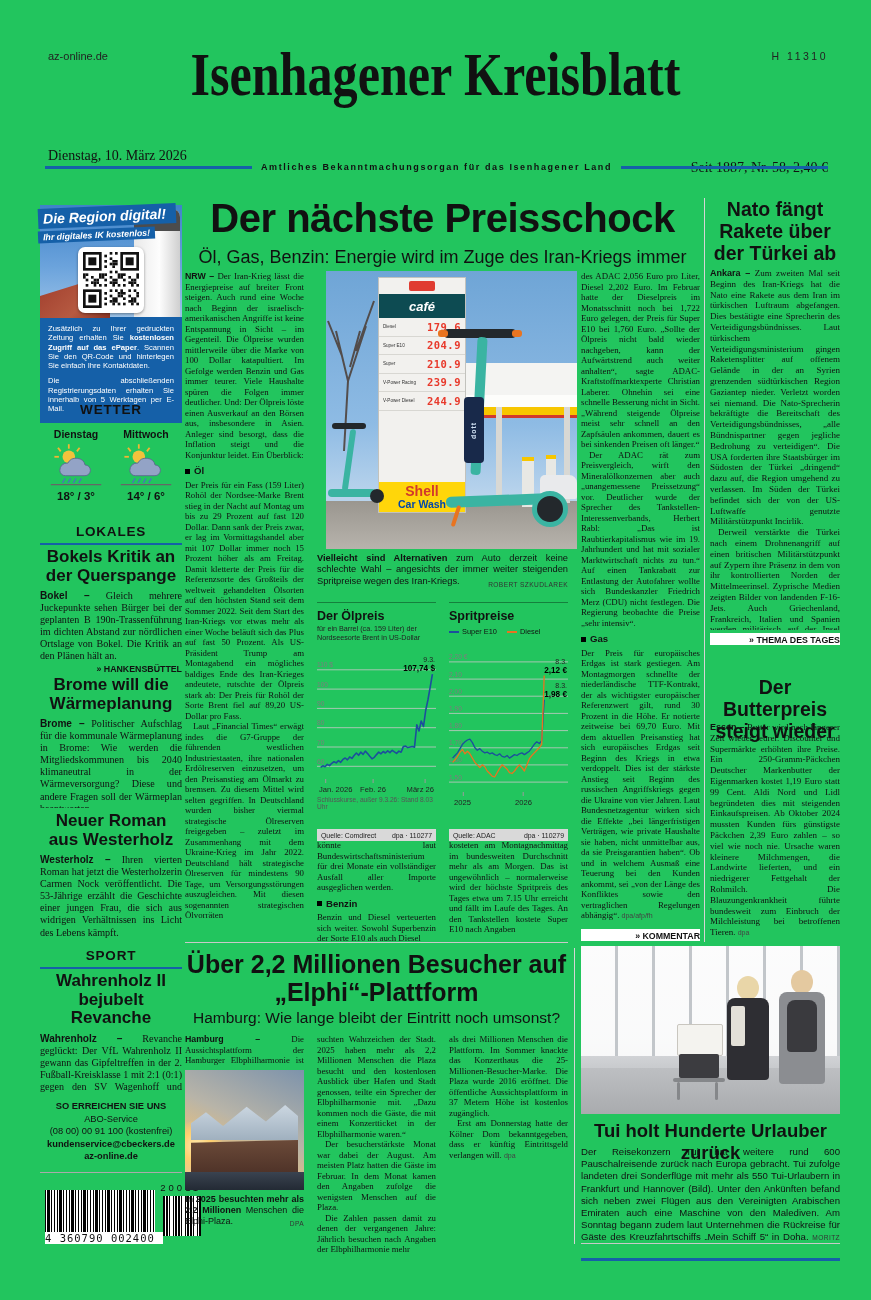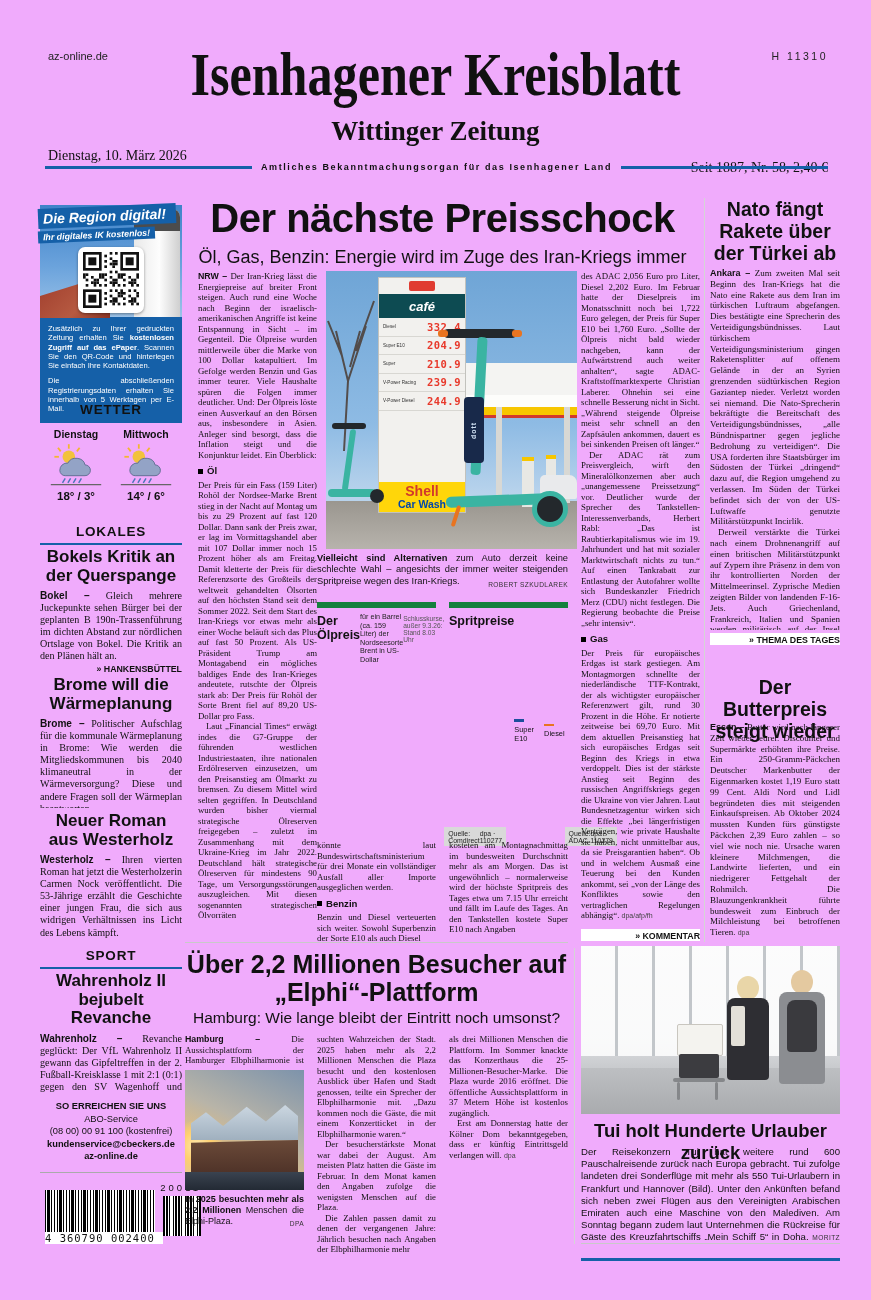--- a/index.html
+++ b/index.html
@@ -1,16 +1,16 @@
 <!DOCTYPE html>
 <html lang="de"><head>
 <meta charset="utf-8">
 <style>
   html,body{margin:0;padding:0;background:#fff;}
-  #page{position:relative;width:871px;height:1300px;background:#f0abfc;overflow:hidden;
+  #page{position:relative;width:871px;height:1300px;background:#22c55e;overflow:hidden;
         font-family:"Liberation Serif",serif;color:#111;}
   .abs{position:absolute;}
   .san{font-family:"Liberation Sans",sans-serif;}
   .ctr{text-align:center;}
   .clip{overflow:hidden;}
 
   
   .site{font-size:11px;color:#222;}
   .postal{font-size:10.5px;letter-spacing:2.5px;color:#222;}
   .masthead{font-family:"Liberation Serif",serif;font-weight:bold;font-size:57px;line-height:60px;
@@ -58,22 +58,22 @@
   .body{font-size:8.8px;line-height:10.5px;text-align:justify;hyphens:auto;}
   .body p{margin:0;}
   .body p.ind{text-indent:8px;}
   .subh{font-family:"Liberation Sans",sans-serif;font-weight:bold;font-size:9.6px;margin:6px 0 3px;display:flex;align-items:center;}
   .sq{display:inline-block;width:5px;height:5px;background:#000;margin-right:4px;}
 
   .caption{font-family:"Liberation Sans",sans-serif;font-size:9.3px;line-height:11.4px;text-align:justify;}
   .credit{font-family:"Liberation Sans",sans-serif;font-size:6.6px;letter-spacing:.4px;color:#333;}
 
   
-  .chart{position:absolute;width:119px;height:233px;border-top:6px solid #15803d;padding-top:5px;
-         display:flex;flex-direction:row;font-family:"Liberation Sans",sans-serif;}
+  .chart{position:absolute;width:119px;height:233px;border-top:1px solid #15803d;padding-top:5px;
+         display:flex;flex-direction:column;font-family:"Liberation Sans",sans-serif;}
   .ch-t{font-weight:bold;font-size:12.5px;margin:1px 0 2px;}
   .ch-sub{font-size:7.2px;line-height:8.6px;color:#222;margin-bottom:2px;}
   .ch-leg{display:flex;gap:10px;font-size:7.4px;align-items:center;margin:2px 0 3px;}
   .ldash{display:inline-block;width:10px;height:2.2px;margin-right:3px;vertical-align:middle;}
   .ch-fn{font-size:6.6px;color:#555;margin-top:2px;}
   .ch-src{margin-top:auto;background:#d9d9d9;display:flex;justify-content:space-between;
           font-size:6.9px;color:#222;padding:2.5px 4px;}
 
   
   .rt-t{font-family:"Liberation Sans",sans-serif;font-weight:bold;font-size:19.5px;line-height:22px;text-align:center;}
@@ -154,21 +154,20 @@
 </head>
 <body>
 
 <div id="page">
 
   <div class="abs site san" style="left:48px;top:50px;">az-online.de</div>
   <div class="abs postal san" style="right:43px;top:50px;">H 11310</div>
   <div class="abs ctr" style="left:0;right:0;top:44px;">
     <span class="masthead" style="display:inline-block;">Isenhagener Kreisblatt</span>
   </div>
-  <div class="abs ctr submast" style="left:0;right:0;top:116px;">Wittinger Zeitung</div>
   <div class="abs dateline-row" style="left:48px;top:148px;">Dienstag, 10. März 2026</div>
   <div class="abs dateline-row" style="right:43px;top:160px;">Seit 1887, Nr. 58, 2,40 €</div>
   <div class="abs organ" style="left:45px;right:43px;top:162px;">
     <span class="bar"></span>
     <span class="txt">Amtliches Bekanntmachungsorgan für das Isenhagener Land</span>
     <span class="bar"></span>
   </div>
 
   <div class="promo">
     <div class="promo-photo">
@@ -371,21 +370,21 @@
   <div class="abs" style="left:45px;top:1182px;width:156px;height:70px;">
     <div class="abs bc-ed" style="left:108px;top:0;width:48px;">20011</div>
     <div class="abs bars" style="left:0;top:8px;width:110px;height:46px;"></div>
     <div class="abs bars" style="left:118px;top:14px;width:38px;height:40px;"></div>
     <div class="abs bc-num" style="left:0;top:50px;width:118px;">4 360790 002400</div>
   </div>
 
   <div class="abs lead-h" style="left:185px;top:196px;width:515px;">Der nächste Preisschock</div>
   <div class="abs lead-sh" style="left:185px;top:247px;width:515px;">Öl, Gas, Benzin: Energie wird im Zuge des Iran-Kriegs immer teurer</div>
 
-  <div class="abs body clip" style="left:198px;top:271px;width:119px;height:671px;">
+  <div class="abs body clip" style="left:185px;top:271px;width:119px;height:671px;">
     <p><b class="dl">NRW –</b> <span>Der Iran-Krieg lässt die Energiepreise auf breiter Front steigen. Auch rund eine Woche nach Beginn der israelisch-amerikanischen Angriffe ist keine Entspannung in Sicht – im Gegenteil. Die Ölpreise wurden mittlerweile über die Marke von 100 Dollar katapultiert. Im Gefolge werden Benzin und Gas immer teurer. Viele Haushalte spüren die Folgen immer deutlicher. Und: Der Ölpreis löste einen Ausverkauf an den Börsen aus, insbesondere in Asien. Anleger sind besorgt, dass die Inflation steigt und die Konjunktur leidet. Ein Überblick:</span></p>
     <div class="subh">
         <span class="sq"></span>
         <span>Öl</span>
       </div>
     <p>Der Preis für ein Fass (159 Liter) Rohöl der Nordsee-Marke Brent stieg in der Nacht auf Montag um bis zu 29 Prozent auf fast 120 Dollar. Dann sank der Preis zwar, er lag im Vormittagshandel aber mit 107 Dollar immer noch 15 Prozent höher als am Freitag. Damit kletterte der Preis für die Referenzsorte des Großteils der weltweit gehandelten Ölsorten auf den höchsten Stand seit dem Sommer 2022. Seit dem Start des Iran-Kriegs vor etwas mehr als einer Woche beläuft sich das Plus auf fast 50 Prozent. Als US-Präsident Trump am Montagabend ein mögliches baldiges Ende des Iran-Krieges andeutete, rutschte der Ölpreis stark ab: Der Preis für Rohöl der Sorte Brent fiel auf 89,20 US-Dollar pro Fass.</p>
     <p class="ind">Laut „Financial Times“ erwägt indes die G7-Gruppe der führenden westlichen Industriestaaten, ihre nationalen Erdölreserven einzusetzen, um den Preisanstieg am Ölmarkt zu bremsen. Zu diesem Mittel wird selten gegriffen. In Deutschland wurden bisher viermal strategische Ölreserven freigegeben – zuletzt im Zusammenhang mit dem Ukraine-Krieg im Jahr 2022. Deutschland hält strategische Ölreserven für mindestens 90 Tage, um Versorgungsstörungen auszugleichen. Mit diesen sogenannten strategischen Ölvorräten</p>
   </div>
 
   <div class="gas">
@@ -401,21 +400,21 @@
     <div class="g-pump" style="left:196px;top:186px;width:12px;height:46px;"></div>
     <div class="g-pump" style="left:220px;top:184px;width:10px;height:48px;"></div>
     <div class="g-car" style="left:214px;top:204px;width:37px;height:24px;"></div>
     <div class="totem">
       <div class="t-logo">
           <i></i>
         </div>
       <div class="t-cafe">café</div>
       <div class="t-row">
           <span class="lb">Diesel</span>
-          <span class="pr">332.4</span>
+          <span class="pr">179.6</span>
         </div>
       <div class="t-row">
           <span class="lb">Super E10</span>
           <span class="pr">204.9</span>
         </div>
       <div class="t-row">
           <span class="lb">Super</span>
           <span class="pr">210.9</span>
         </div>
       <div class="t-row">

